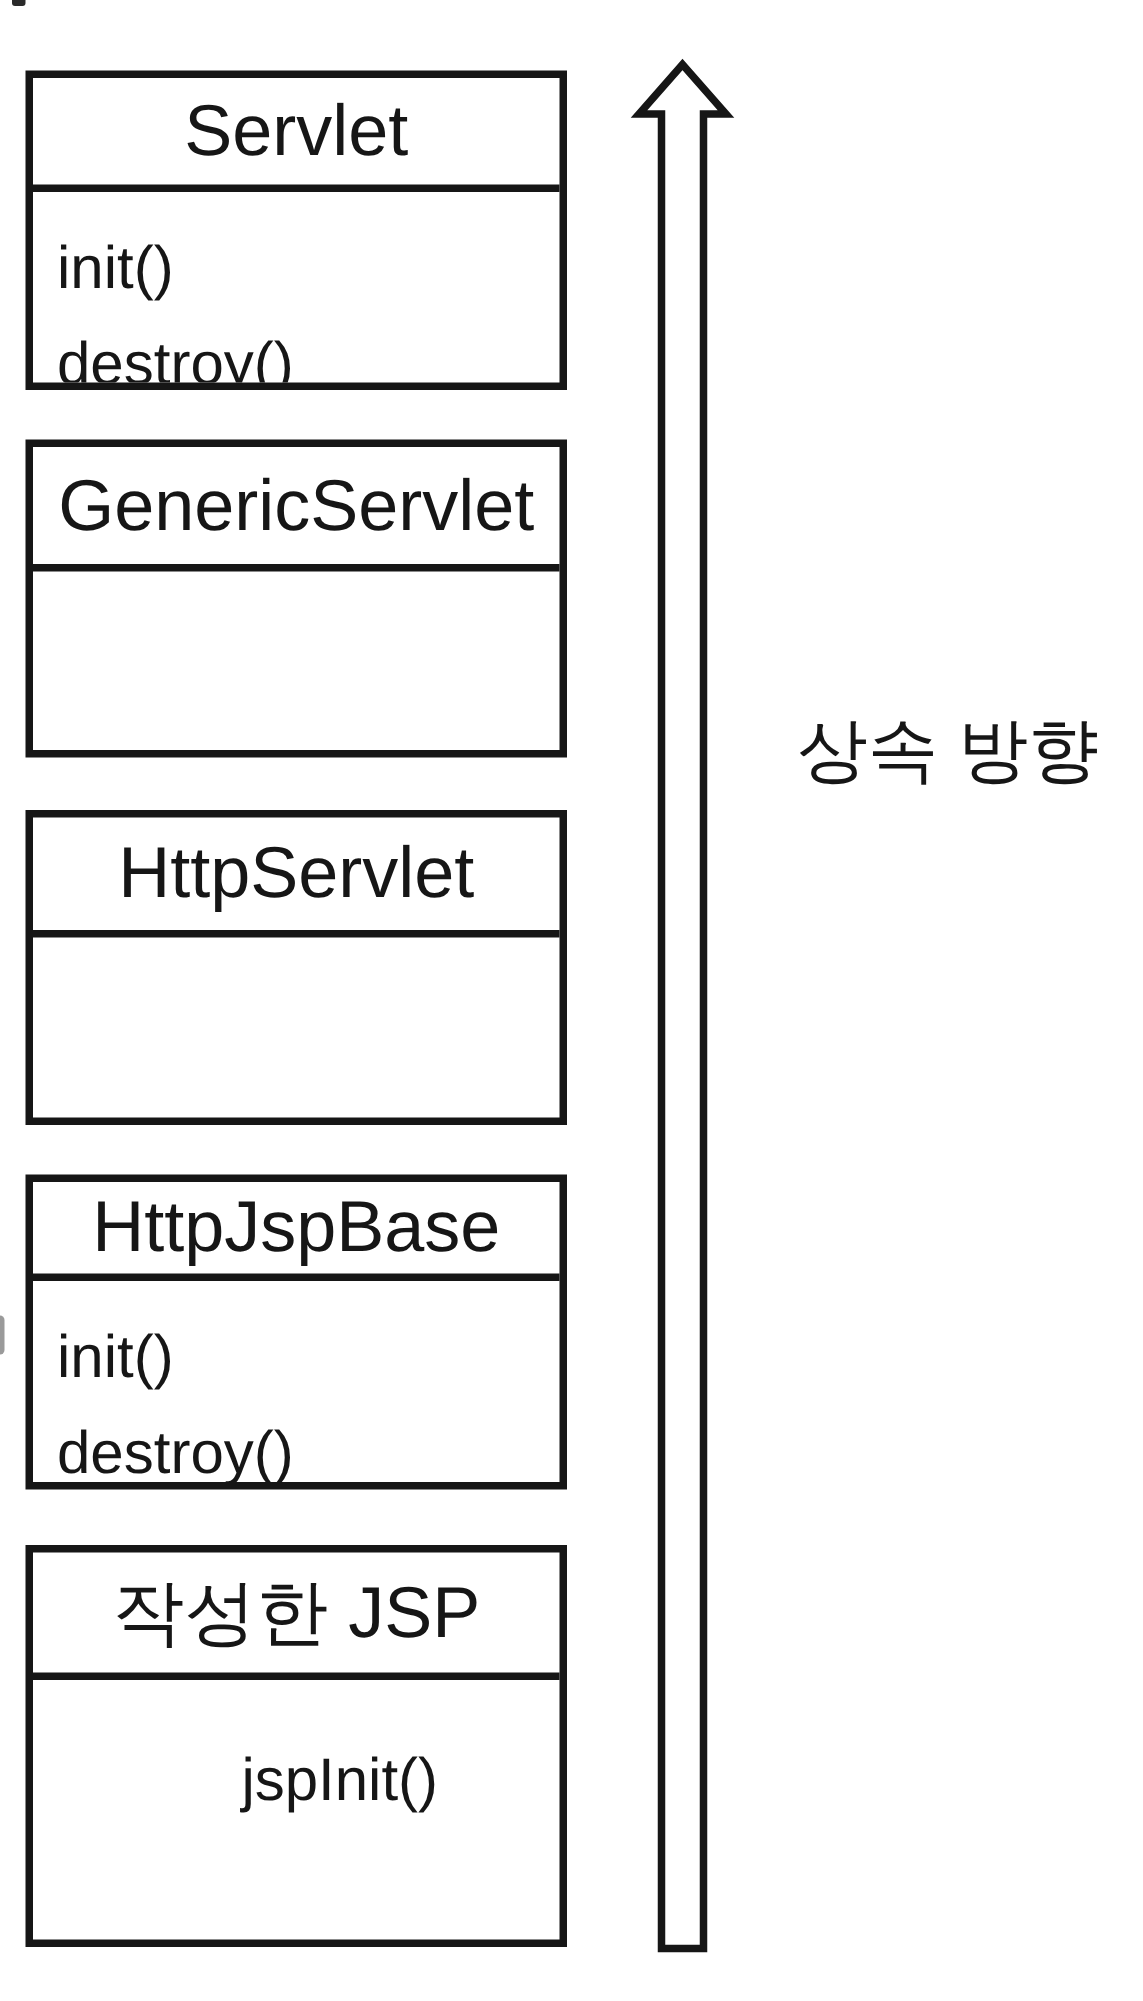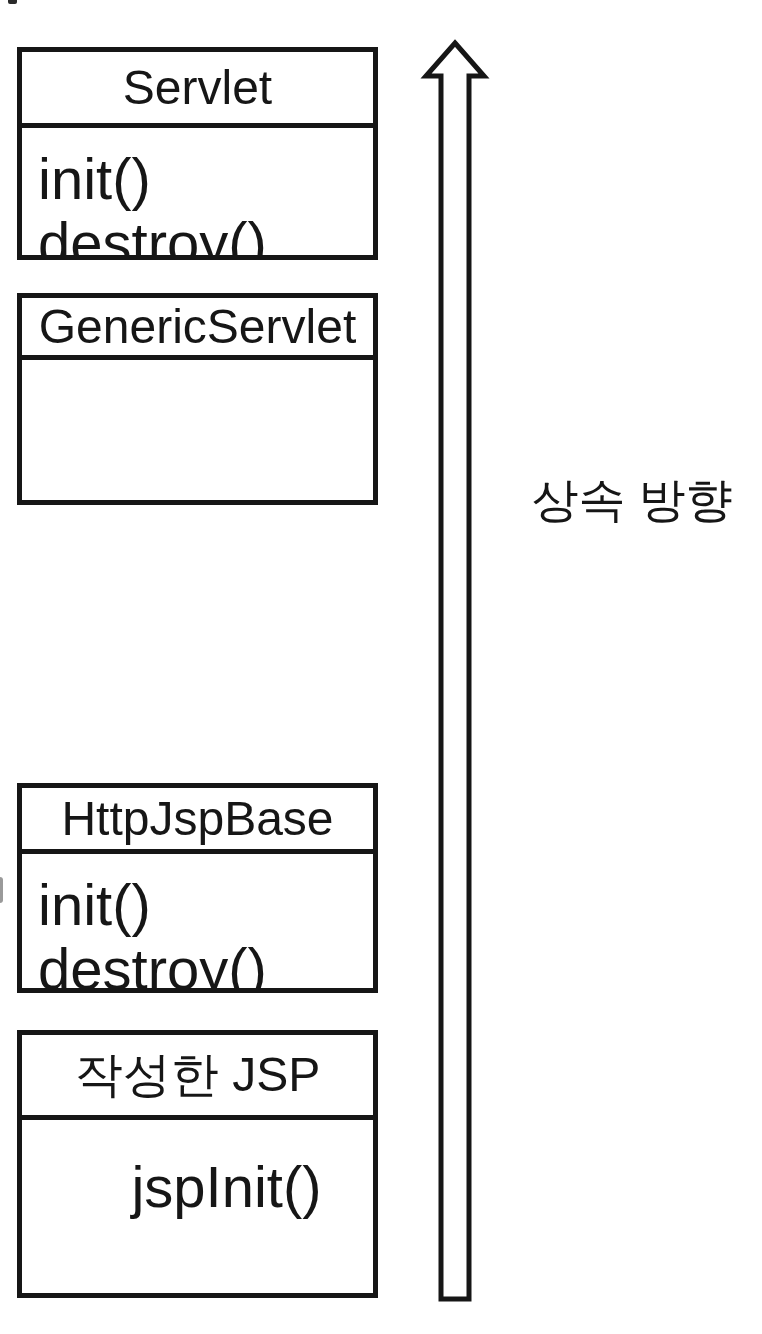--- a/index.html
+++ b/index.html
@@ -30,21 +30,21 @@
     align-items: center;
     justify-content: center;
     font-size: 48px;
     letter-spacing: 0px;
     white-space: nowrap;
     overflow: hidden;
   }
   .class-box .box-body {
     flex: 1;
     padding: 6px 6px 0 16px;
-    font-size: 58px;
+    font-size: 40px;
     line-height: 64px;
     white-space: nowrap;
     overflow: hidden;
   }
   .class-box .box-body.pad-lg { padding-top: 22px; margin-left: 48px; }
   .method-line { white-space: nowrap; }
   .arrow-layer {
     position: absolute;
     left: 0; top: 0;
     width: 762px; height: 1334px;
@@ -74,26 +74,32 @@
     <div class="hdr" style="height:76px;">
       <span>Servlet</span>
     </div>
     <div class="box-body">
       <div class="method-line">init()</div>
       <div class="method-line">destroy()</div>
     </div>
   </div>
 
   <div class="class-box" style="top:293px; height:212px;">
-    <div class="hdr" style="height:62px;">
+    <div class="hdr" style="height:83px;">
       <span>GenericServlet</span>
     </div>
     <div class="box-body"></div>
   </div>
 
+  <div class="class-box" style="top:540px; height:210px;">
+    <div class="hdr" style="height:80px;">
+      <span>HttpServlet</span>
+    </div>
+    <div class="box-body"></div>
+  </div>
 
   <div class="class-box" style="top:783px; height:210px;">
     <div class="hdr" style="height:66px;">
       <span>HttpJspBase</span>
     </div>
     <div class="box-body">
       <div class="method-line">init()</div>
       <div class="method-line">destroy()</div>
     </div>
   </div>

